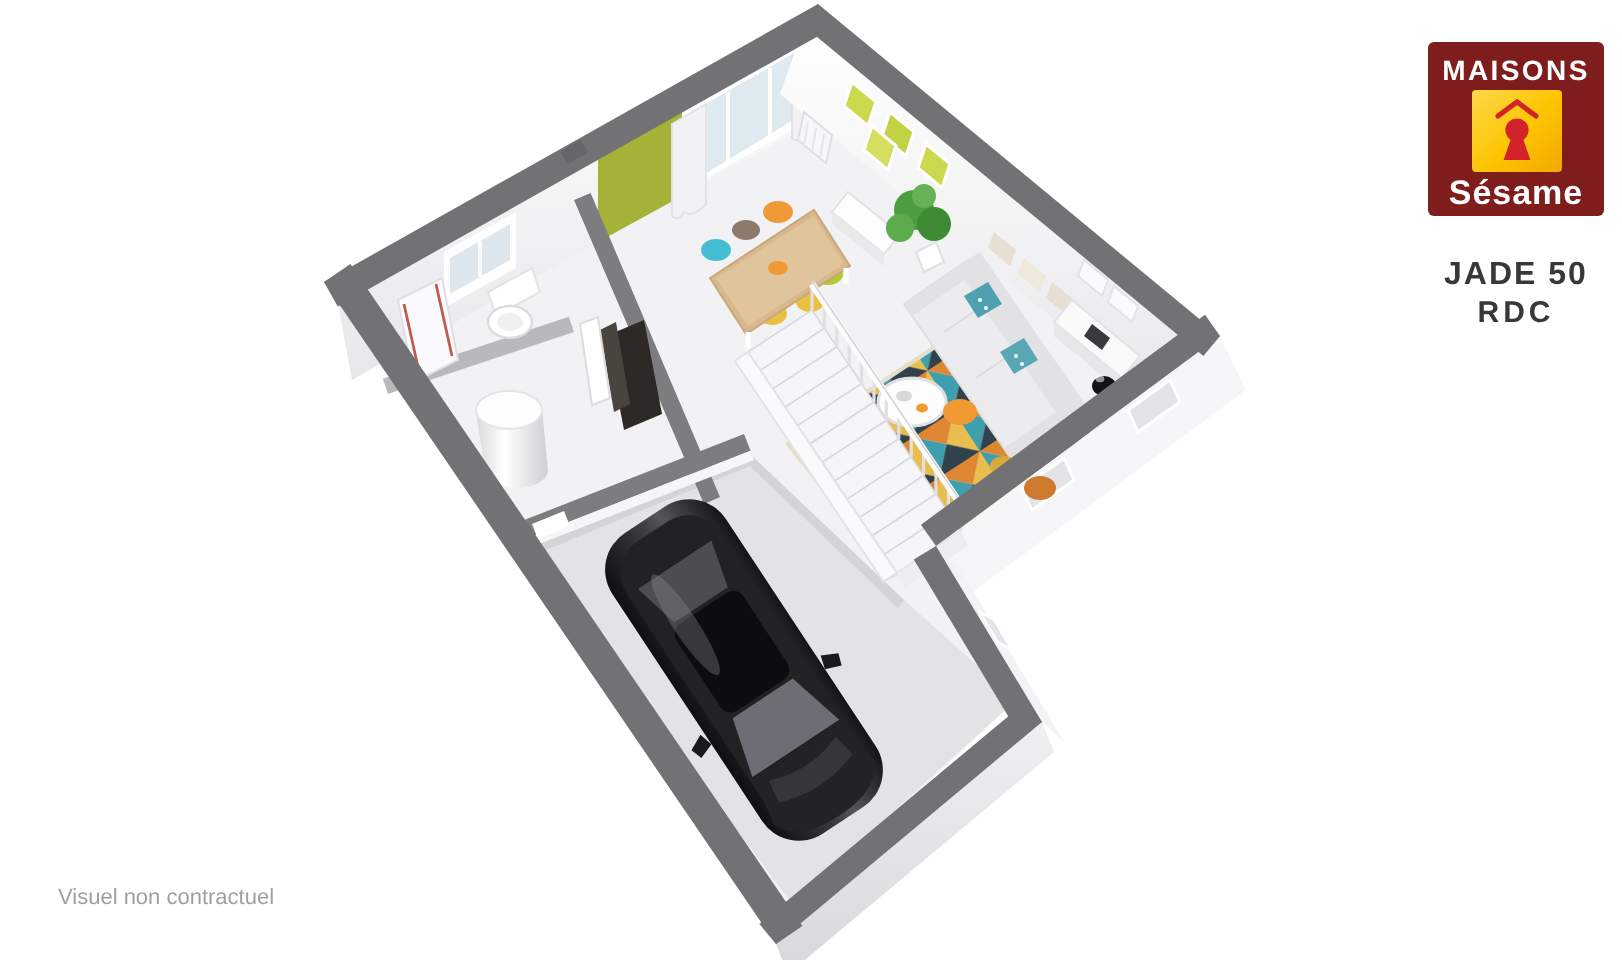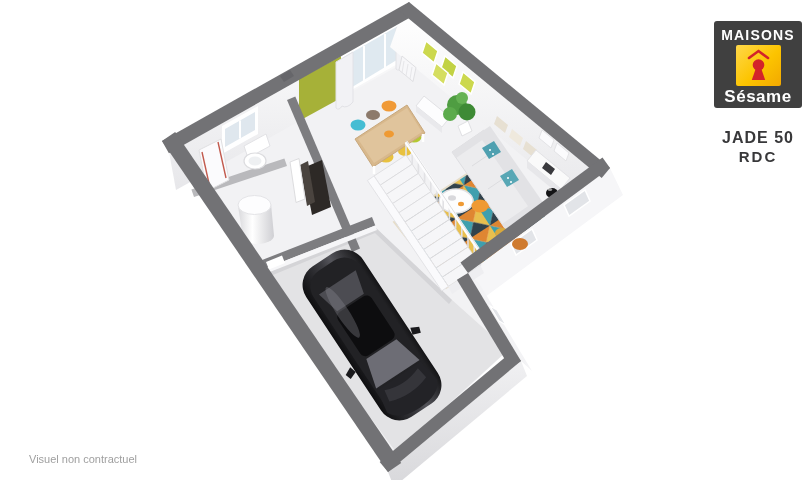--- a/index.html
+++ b/index.html
@@ -4,38 +4,38 @@
 <style>
   html,body{margin:0;padding:0;background:#ffffff;}
   .canvas{
     position:relative;width:811px;height:480px;background:#ffffff;overflow:hidden;
     font-family:"Liberation Sans",sans-serif;
   }
   .plan-svg{position:absolute;left:0;top:0;}
   
   .logo{position:absolute;left:714px;top:21px;width:88px;}
   .logo-square{
-    width:88px;height:87px;background:#404040;border-radius:3px;
+    width:88px;height:87px;background:#7f1d1d;border-radius:3px;
     display:flex;flex-direction:column;align-items:center;box-sizing:border-box;
   }
   .logo-maisons{color:#fff;font-weight:bold;font-size:14px;letter-spacing:1.2px;margin-top:6px;}
   .logo-yellow{
     width:45px;height:41px;margin-top:2px;border-radius:2px;
     background:linear-gradient(135deg,#ffd84a 0%,#fcc400 55%,#f2a800 100%);
     display:flex;align-items:center;justify-content:center;
   }
   .logo-sesame{color:#fff;font-weight:bold;font-size:17px;margin-top:1px;letter-spacing:0.5px;}
   .logo-tagline{
     width:100%;text-align:center;margin-top:4px;color:#2b55a4;
     font-size:9.5px;font-weight:bold;letter-spacing:0.2px;
   }
   .model-block{position:absolute;left:712px;top:129px;width:92px;text-align:center;color:#38383a;}
   .model-name{font-size:16px;font-weight:800;letter-spacing:1px;}
   .model-floor{font-size:15px;font-weight:bold;letter-spacing:2px;margin-top:1px;}
-  .disclaimer{position:absolute;left:29px;top:453px;font-size:11px;color:#9f9f9f;}
+  .disclaimer{position:absolute;left:29px;top:443px;font-size:11px;color:#9f9f9f;}
 </style>
 </head>
 <body>
 
 <div class="canvas">
 
   <svg class="plan-svg" width="811" height="480" viewBox="0 0 811 480">
     <defs>
       <linearGradient id="faceShade" x1="0" y1="0" x2="0" y2="1">
         <stop offset="0" stop-color="#ffffff"></stop>

